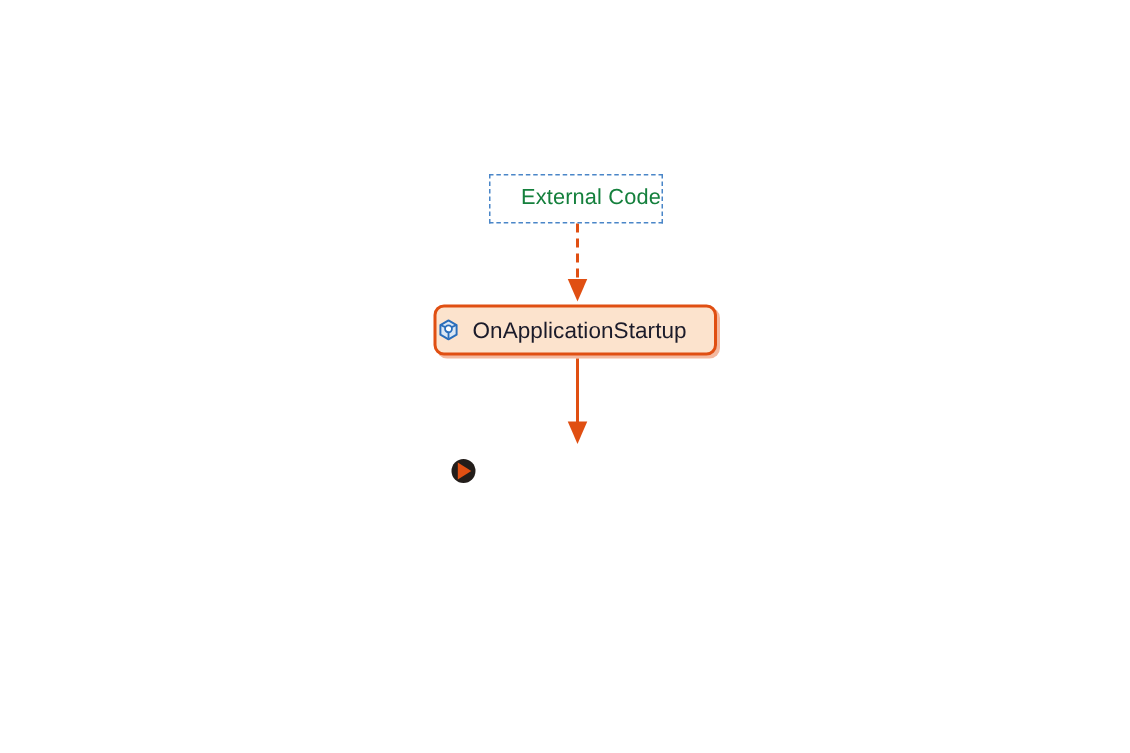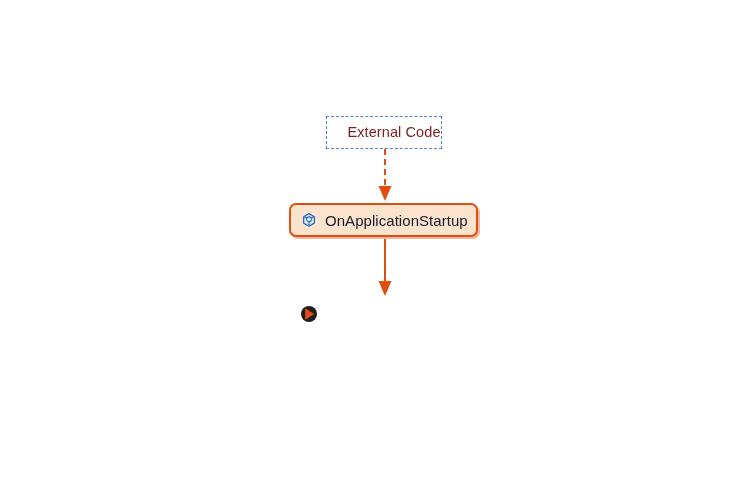--- a/index.html
+++ b/index.html
@@ -44,33 +44,32 @@
     white-space: nowrap;
   }
 
   
   .node-external {
     border: 1px dashed #4a86c8;
     background: transparent;
     justify-content: center;
   }
   .node-external .node-label {
-    color: #7f1d1d;
+    color: #15803d;
     font-size: 14.5px;
     letter-spacing: 0.1px;
     margin-left: 20px;
   }
 
   
   .node-method {
     border: 2px solid #e04f12;
     background: #fce3cd;
     border-radius: 7px;
     box-shadow: 2px 2px 0 0 rgba(224,79,18,0.40);
-    padding-left: 10px;
   }
   .node-method .node-label {
     color: #1b1b2a;
     font-size: 15px;
     letter-spacing: 0.05px;
   }
 
   .node-icon {
     flex: 0 0 auto;
     width: 16px;

